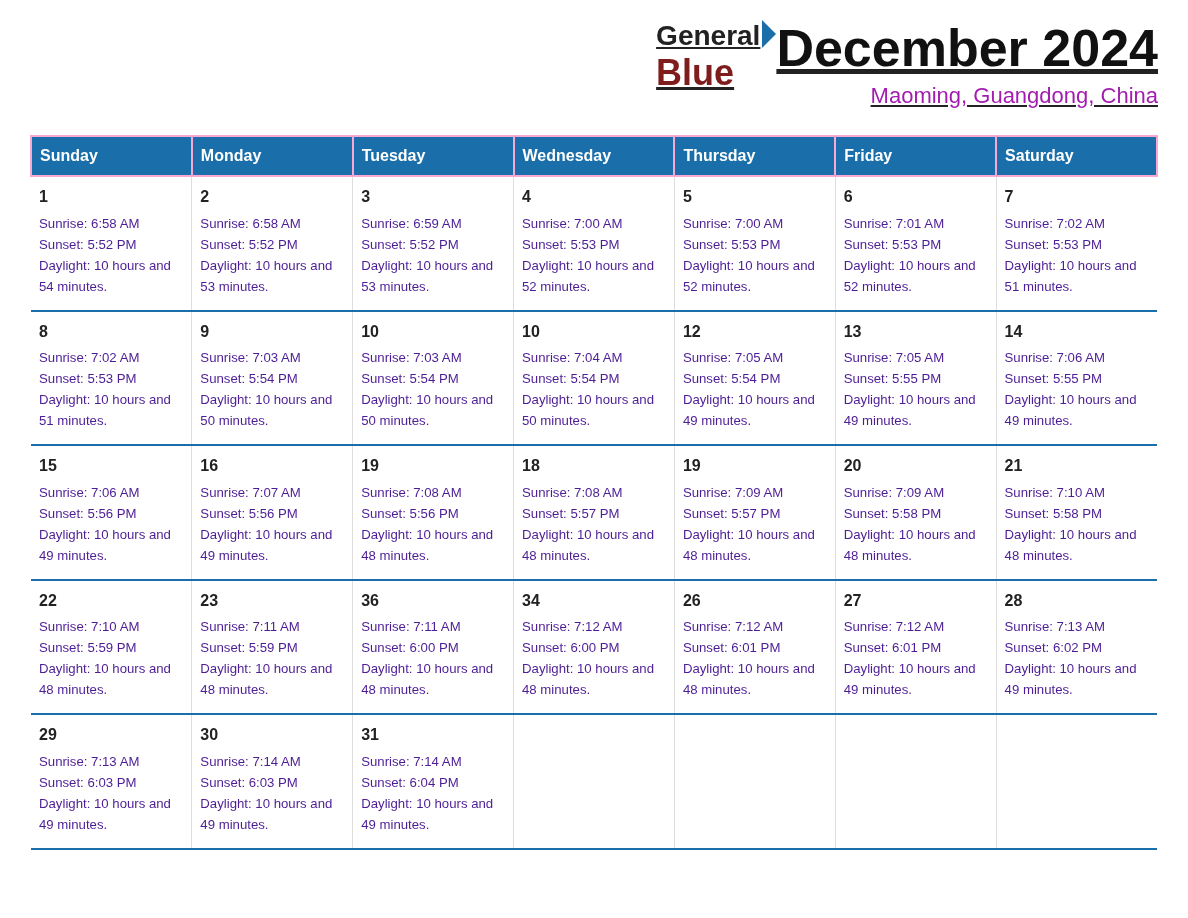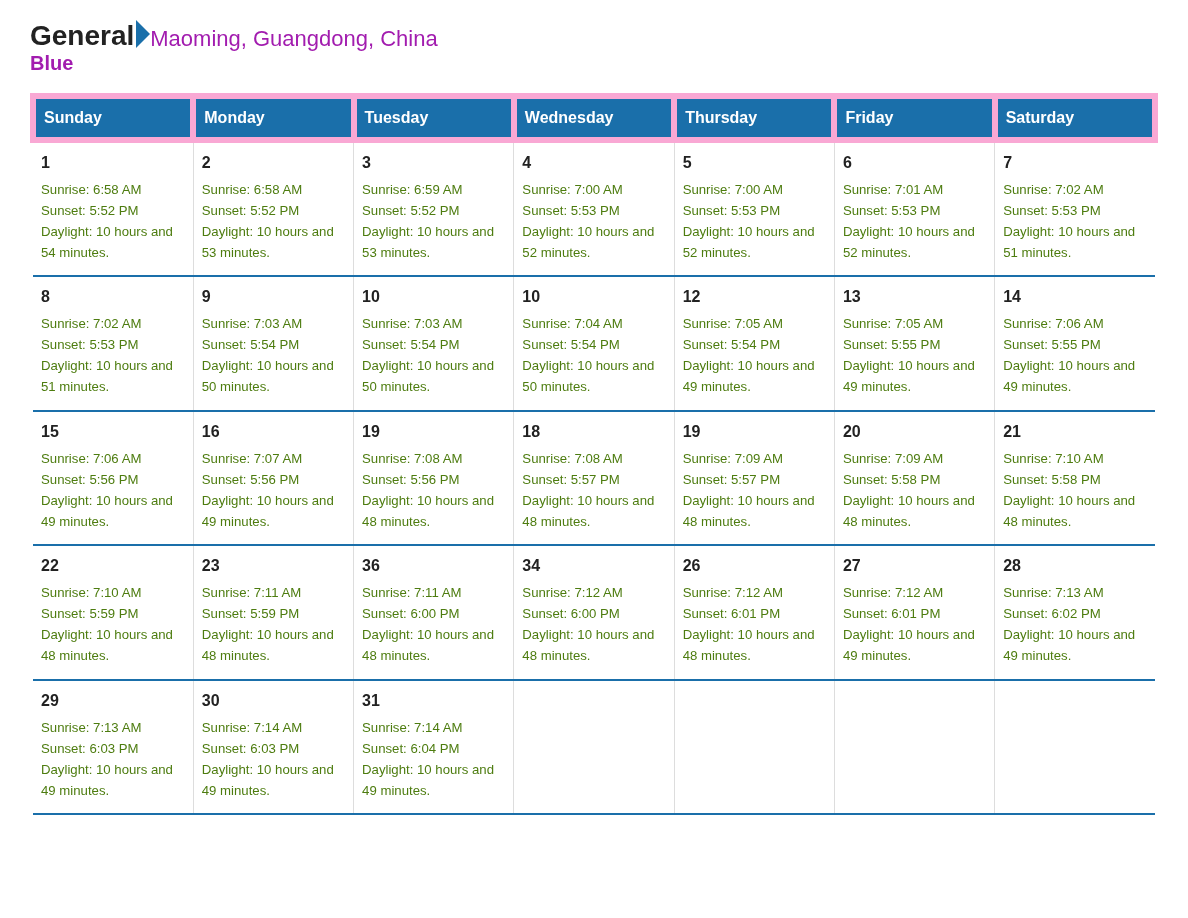--- a/index.html
+++ b/index.html
@@ -6,23 +6,24 @@
     body {
       font-family: Arial, sans-serif;
       background: #fff;
       color: #222;
       width: 1188px;
       min-height: 918px;
       padding: 20px 30px;
     }
     .header {
       display: flex;
-      justify-content: flex-start;
+      justify-content: flex-end;
       align-items: flex-start;
-      margin-bottom: 18px;
+      margin-bottom: 26px;
+      text-decoration: underline;
     }
     .logo {
       display: flex;
       align-items: center;
       gap: 0;
     }
     .logo-text-general {
       font-size: 28px;
       font-weight: bold;
       color: #222;
@@ -33,23 +34,23 @@
       height: 0;
       border-left: 14px solid #1a6faa;
       border-top: 14px solid transparent;
       border-bottom: 14px solid transparent;
       display: inline-block;
       margin-left: 2px;
       margin-top: -4px;
       vertical-align: middle;
     }
     .logo-text-blue {
-      font-size: 20px;
+      font-size: 36px;
       font-weight: bold;
-      color: #a21caf;
+      color: #7f1d1d;
       font-family: Arial, sans-serif;
     }
     .logo-block {
       display: flex;
       flex-direction: column;
     }
     .logo-row1 {
       display: flex;
       align-items: center;
     }
@@ -74,21 +75,21 @@
     }
     thead tr {
       background-color: #1a6faa;
     }
     thead th {
       color: #fff;
       font-size: 16px;
       font-weight: bold;
       padding: 10px 8px;
       text-align: left;
-      border: 6px solid #f9a8d4;
+      border: 2px solid #f9a8d4;
     }
     tbody tr {
       border-bottom: 2px solid #1a6faa;
     }
     tbody td {
       vertical-align: top;
       padding: 8px 8px 12px 8px;
       font-size: 13.5px;
       line-height: 1.55;
       border-right: 1px solid #ddd;
@@ -98,38 +99,39 @@
       border-right: none;
     }
     .day-num {
       font-size: 16px;
       font-weight: bold;
       display: block;
       margin-bottom: 4px;
     }
     .day-info {
       font-size: 13.2px;
-      color: #4d7c0f;
+      color: #4c1d95;
       line-height: 1.55;
     }
   </style>
 </head>
 <body>
 
 <div class="header">
   <div class="logo">
     <div class="logo-block">
       <div class="logo-row1">
         <span class="logo-text-general">General</span>
         <span class="logo-arrow"></span>
       </div>
       <span class="logo-text-blue">Blue</span>
     </div>
   </div>
   <div class="title-block">
+    <div class="main-title">December 2024</div>
     <div class="subtitle">Maoming, Guangdong, China</div>
   </div>
 </div>
 
 <table>
   <thead>
     <tr>
     <th>Sunday</th>
         <th>Monday</th>
         <th>Tuesday</th>

